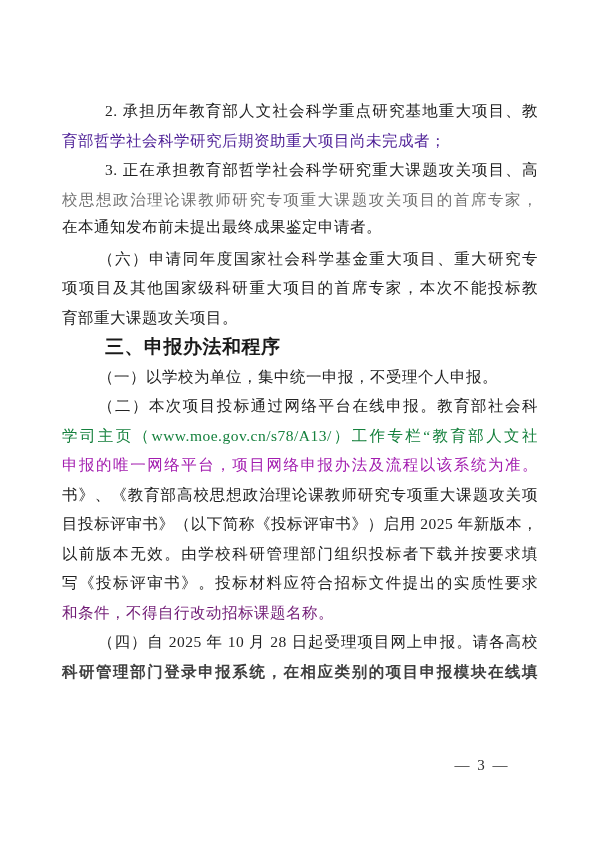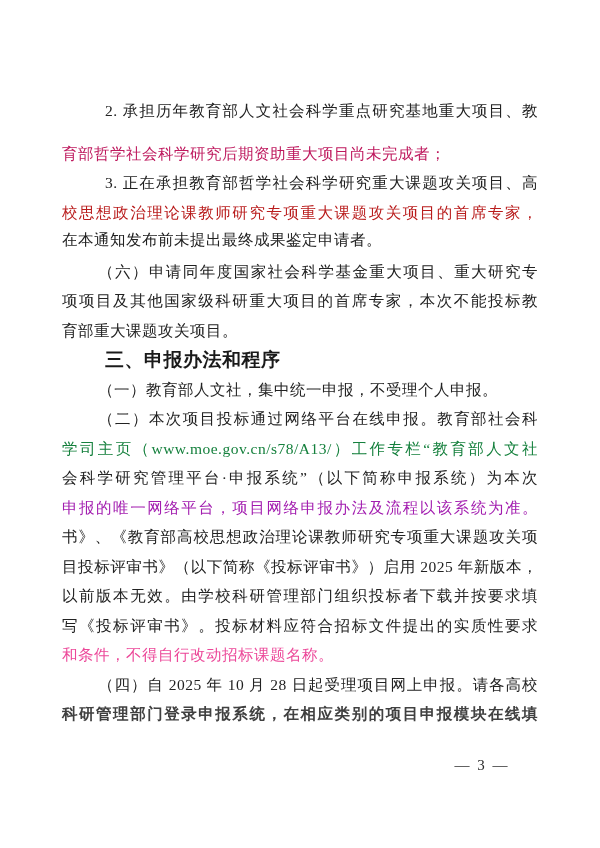--- a/index.html
+++ b/index.html
@@ -67,35 +67,34 @@
     color: #2a2a2a;
     letter-spacing: 2px;
   }
 </style>
 </head>
 <body style="background: rgb(255, 255, 255);">
 
 <div class="page">
   <div class="doc-body">
       <div class="line fill indent-num" style="color: rgb(34, 34, 34);">2. 承担历年教育部人文社会科学重点研究基地重大项目、教</div>
-      <div class="line" style="color: #be185d; margin-top: 13px;">育部哲学社会科学研究后期资助重大项目尚未完成者；</div>
+      <div class="line" style="color: #4c1d95;">育部哲学社会科学研究后期资助重大项目尚未完成者；</div>
       <div class="line fill indent-num" style="color: rgb(34, 34, 34);">3. 正在承担教育部哲学社会科学研究重大课题攻关项目、高</div>
-      <div class="line fill" style="color: #b91c1c;">校思想政治理论课教师研究专项重大课题攻关项目的首席专家，</div>
+      <div class="line fill" style="color: #737373;">校思想政治理论课教师研究专项重大课题攻关项目的首席专家，</div>
       <div class="line" style="color: rgb(34, 34, 34); font-family: Liberation Mono, monospace;">在本通知发布前未提出最终成果鉴定申请者。</div>
       <div class="line fill indent-para" style="color: rgb(34, 34, 34);">（六）申请同年度国家社会科学基金重大项目、重大研究专</div>
       <div class="line fill" style="color: rgb(34, 34, 34);">项项目及其他国家级科研重大项目的首席专家，本次不能投标教</div>
       <div class="line" style="color: rgb(34, 34, 34);">育部重大课题攻关项目。</div>
       <div class="line heading indent-num" style="color: rgb(26, 26, 26);">三、申报办法和程序</div>
-      <div class="line indent-para" style="color: rgb(34, 34, 34);">（一）教育部人文社，集中统一申报，不受理个人申报。</div>
+      <div class="line indent-para" style="color: rgb(34, 34, 34);">（一）以学校为单位，集中统一申报，不受理个人申报。</div>
       <div class="line fill indent-para" style="color: rgb(34, 34, 34);">（二）本次项目投标通过网络平台在线申报。教育部社会科</div>
       <div class="line fill" style="color: #15803d;">学司主页（www.moe.gov.cn/s78/A13/）工作专栏“教育部人文社</div>
-      <div class="line fill" style="color: rgb(34, 34, 34);">会科学研究管理平台·申报系统”（以下简称申报系统）为本次</div>
       <div class="line fill" style="color: #a21caf;">申报的唯一网络平台，项目网络申报办法及流程以该系统为准。</div>
       <div class="line fill" style="color: rgb(34, 34, 34);">书》、《教育部高校思想政治理论课教师研究专项重大课题攻关项</div>
       <div class="line fill" style="color: rgb(34, 34, 34);">目投标评审书》（以下简称《投标评审书》）启用 2025 年新版本，</div>
       <div class="line fill" style="color: rgb(34, 34, 34);">以前版本无效。由学校科研管理部门组织投标者下载并按要求填</div>
       <div class="line fill" style="color: rgb(34, 34, 34);">写《投标评审书》。投标材料应符合招标文件提出的实质性要求</div>
-      <div class="line" style="color: #ec4899;">和条件，不得自行改动招标课题名称。</div>
+      <div class="line" style="color: #701a75;">和条件，不得自行改动招标课题名称。</div>
       <div class="line fill indent-para" style="color: rgb(34, 34, 34);">（四）自 2025 年 10 月 28 日起受理项目网上申报。请各高校</div>
       <div class="line fill" style="color: #404040; font-weight: bold;">科研管理部门登录申报系统，在相应类别的项目申报模块在线填</div>
     </div>
   <div class="page-number">— 3 —</div>
 </div>
 
 </body></html>

